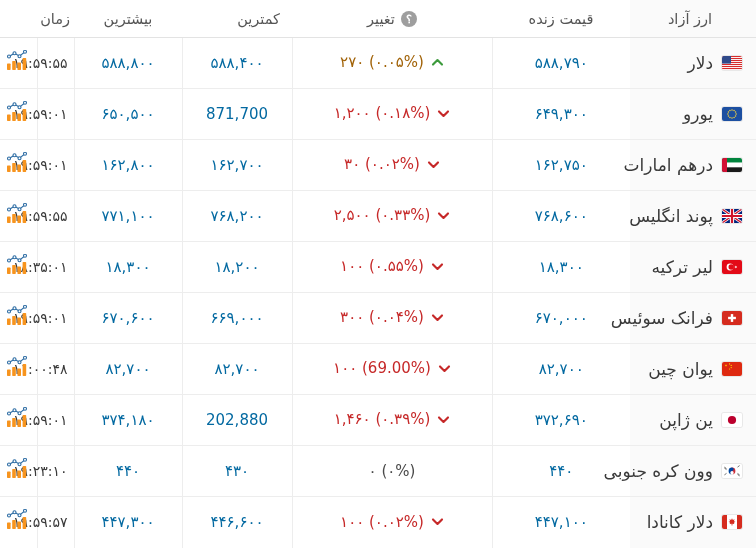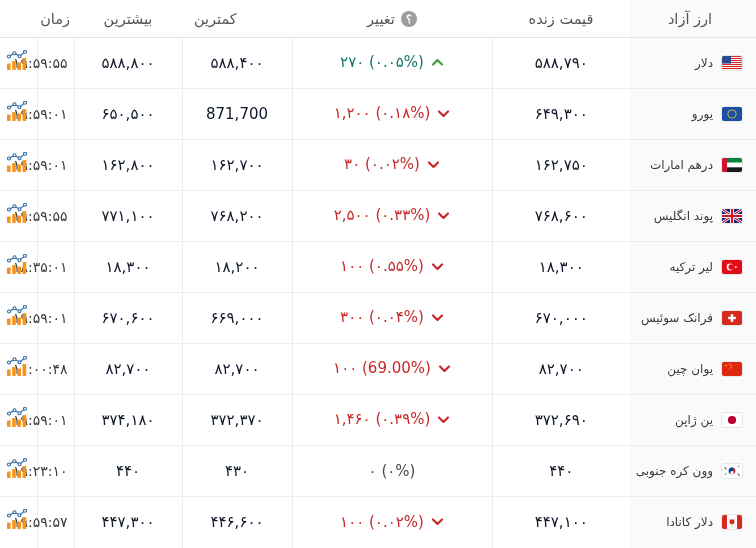--- a/index.html
+++ b/index.html
@@ -35,21 +35,21 @@
     font-weight: normal;
     color: #555555;
     background: #ffffff;
     border-bottom: 1px solid #e3e3e3;
     vertical-align: middle;
     white-space: nowrap;
   }
   thead th.th-name   { text-align: center; background: #fafafa; padding-left: 6px; }
   thead th.th-live   { text-align: center; }
   thead th.th-change { text-align: center; }
-  thead th.th-low    { text-align: left; }
+  thead th.th-low    { text-align: right; }
   thead th.th-high   { text-align: center; margin-top: 24px; }
   thead th.th-time   { text-align: center; padding: 0 4px; }
   thead th.th-chart  { text-align: center; padding: 0; }
 
   .th-change-inner {
     display: inline-flex;
     flex-direction: row-reverse;
     align-items: center;
     gap: 6px;
     justify-content: center;
@@ -77,21 +77,21 @@
     white-space: nowrap;
     background: #ffffff;
   }
   tbody tr:last-child td { border-bottom: none; }
 
   td.cell-name {
     background: #fafafa;
     border-left: none;
     text-align: right;
     padding: 0 14px 0 6px;
-    font-size: 12px;
+    font-size: 17px;
     color: #3a3a3a;
   }
   .name-inner {
     display: flex;
     flex-direction: row;
     align-items: center;
     justify-content: flex-start;
     gap: 9px;
   }
   .cur-label { line-height: 1; }
@@ -100,34 +100,34 @@
     width: 20px;
     height: 14px;
     flex: 0 0 20px;
     border-radius: 2px;
     overflow: hidden;
     display: block;
     box-shadow: 0 0 0 1px rgba(0,0,0,0.07);
   }
   .flag svg { display: block; width: 20px; height: 14px; }
 
-  td.cell-live, td.cell-low, td.cell-high { text-align: center; color: #0f172a; }
+  td.cell-live, td.cell-low, td.cell-high { text-align: center; color: #0369a1; }
   td.cell-change { text-align: center; }
   td.cell-time { text-align: center; font-size: 14px; color: #3a3a3a; padding: 0 6px; }
   td.cell-chart { text-align: center; padding: 0; border-left: none; }
 
   .change-inner {
     display: inline-flex;
     flex-direction: row-reverse;
     align-items: center;
     gap: 7px;
     justify-content: center;
   }
   .change-text { direction: rtl; unicode-bidi: plaintext; }
-  .up   .change-text { color: #0f766e; }
+  .up   .change-text { color: #a16207; }
   .down .change-text { color: #c62828; }
   .flat .change-text { color: #4a4a4a; }
 
   .arrow { width: 13px; height: 13px; display: inline-block; }
   .arrow svg { display: block; }
 
   .chart-icon { display: inline-block; width: 26px; height: 22px; }
   .chart-icon svg { display: block; }
 </style>
 </head>
@@ -500,21 +500,21 @@
      <td class="cell-change down">
        <span class="change-inner">
          <span class="change-text">۱,۴۶۰ (۰.۳۹%)</span>
          <span class="arrow">
               <svg viewBox="0 0 13 13">
                 <polyline points="2,4.4 6.5,9 11,4.4" fill="none" stroke="#c62828" stroke-width="2.1" stroke-linecap="round" stroke-linejoin="round"></polyline>
               </svg>
             </span>
        </span>
      </td>
-     <td class="cell-low">۳۷۲,۳۷۰</td>
+     <td class="cell-low">202,880</td>
      <td class="cell-high">۳۷۴,۱۸۰</td>
      <td class="cell-time">۱۹:۵۹:۰۱</td>
      <td class="cell-chart">
        <span class="chart-icon"><svg viewBox="0 0 26 22">
               <rect x="2" y="13.5" width="3.6" height="6.5" rx="0.7" fill="#f7941e"></rect>
               <rect x="7.2" y="11" width="3.6" height="9" rx="0.7" fill="#f7941e"></rect>
               <rect x="12.4" y="12.5" width="3.6" height="7.5" rx="0.7" fill="#f7941e"></rect>
               <rect x="17.6" y="8" width="3.6" height="12" rx="0.7" fill="#f7941e"></rect>
               <polyline points="4,6.5 9.5,3.2 14.5,6.2 20,1.8" fill="none" stroke="#2e6da4" stroke-width="1.1"></polyline>
               <g fill="#fff" stroke="#2e6da4" stroke-width="1.1">

